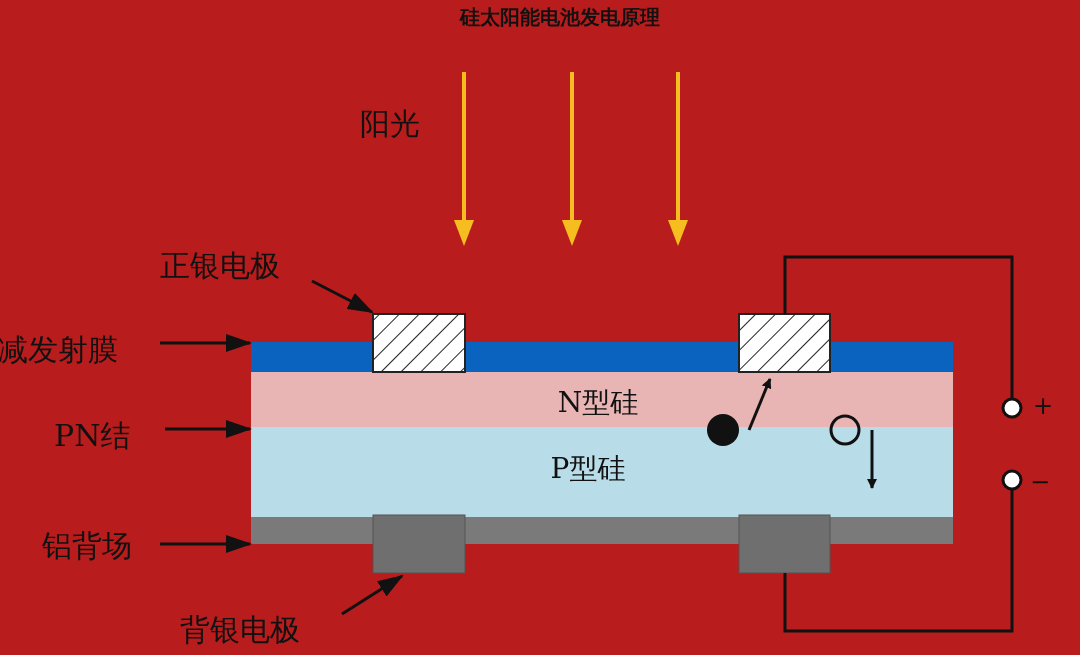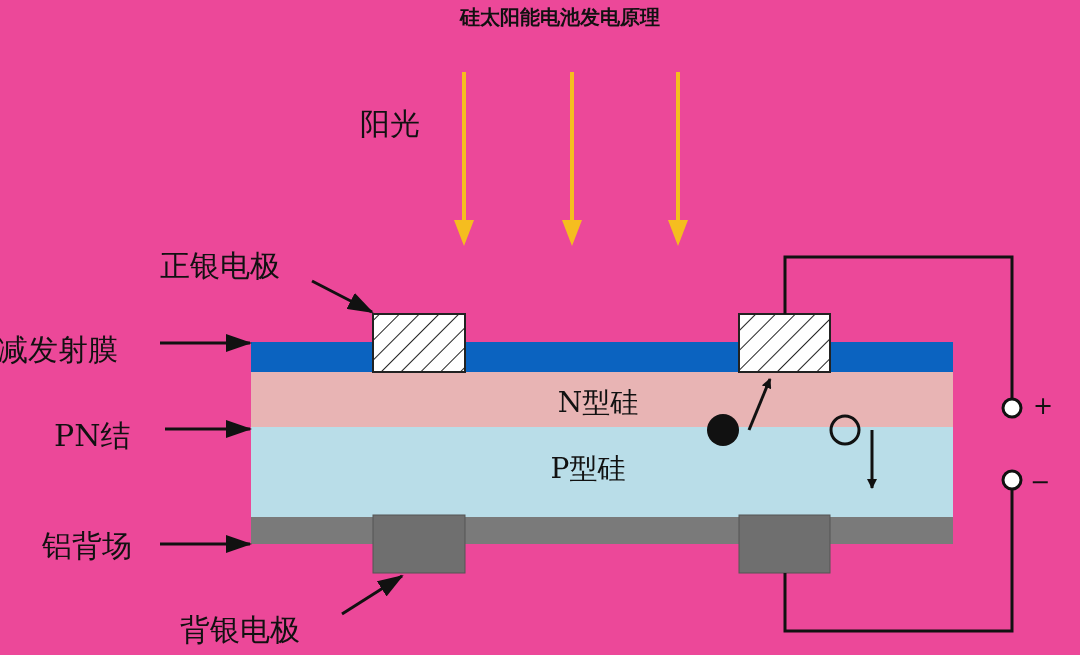--- a/index.html
+++ b/index.html
@@ -1,16 +1,16 @@
 <!DOCTYPE html>
 <html><head>
 <meta charset="utf-8">
 <style>
   html, body { margin: 0; padding: 0; background: #ffffff; }
-  #canvas { position: relative; width: 1080px; height: 655px; overflow: hidden; background: #ec4899; }
+  #canvas { position: relative; width: 1080px; height: 655px; overflow: hidden; background: #b91c1c; }
   svg { position: absolute; left: 0; top: 0; }
   .lbl { font-family: "DejaVu Sans", sans-serif; fill: #111; }
   .serif { font-family: "DejaVu Serif", serif; fill: #111; }
 </style>
 </head>
 <body>
 
 <div id="canvas">
 <svg width="1080" height="655" viewBox="0 0 1080 655" xmlns="http://www.w3.org/2000/svg">
   <defs>

